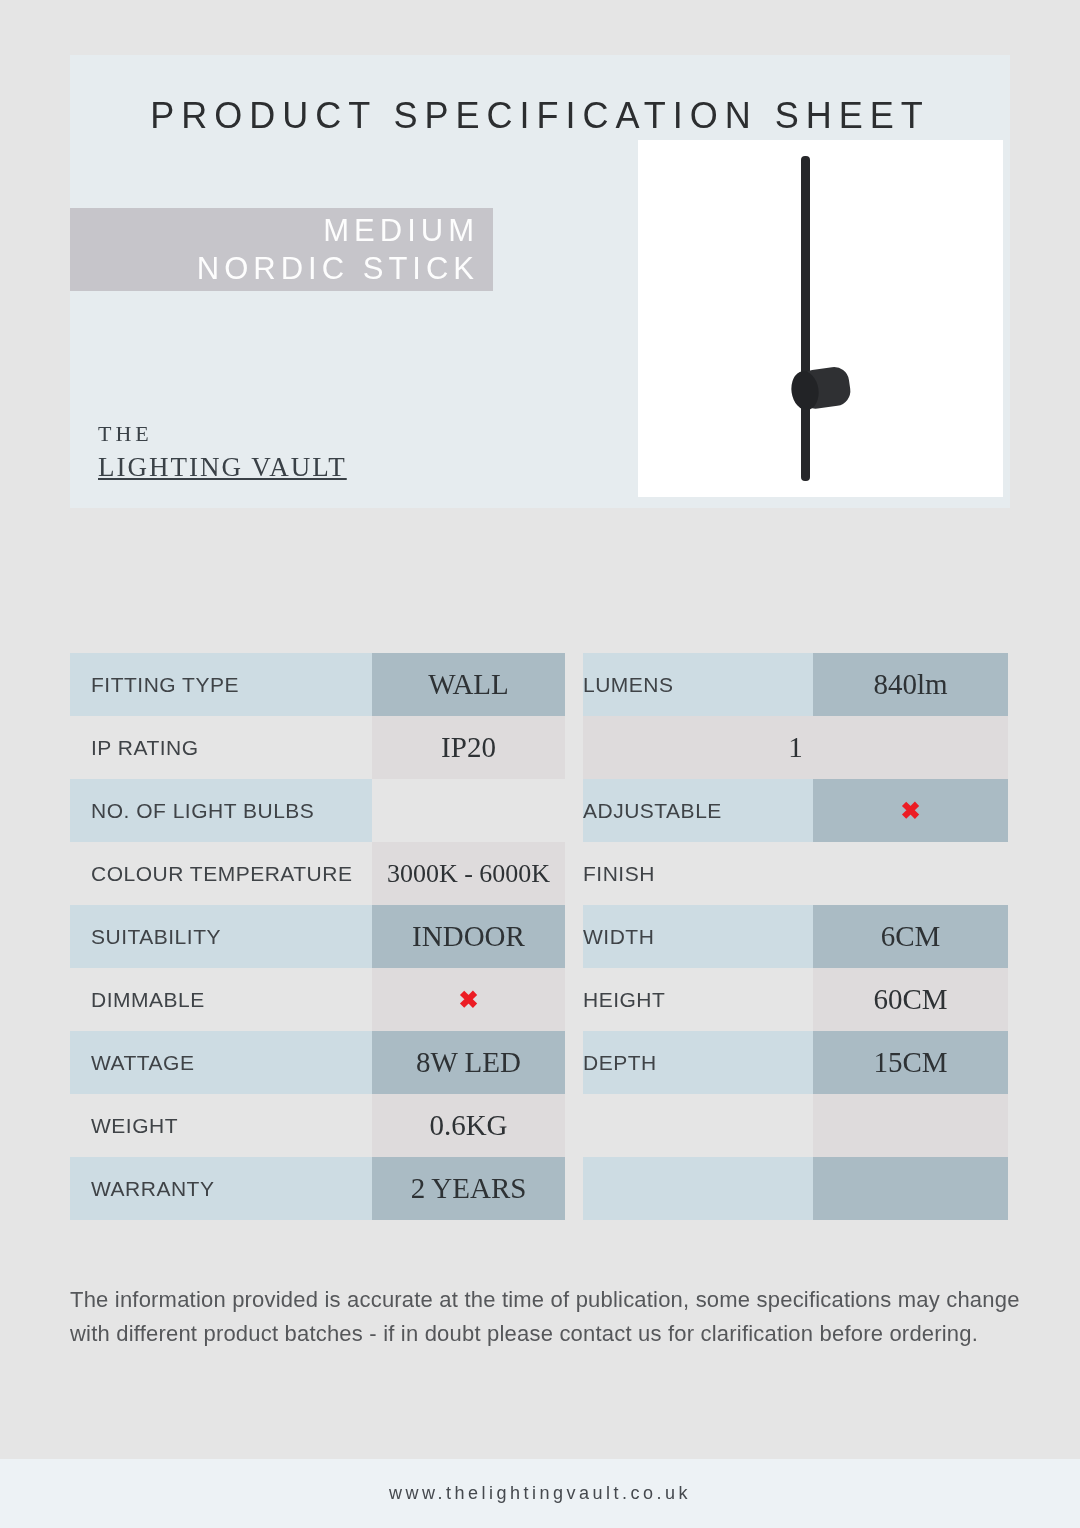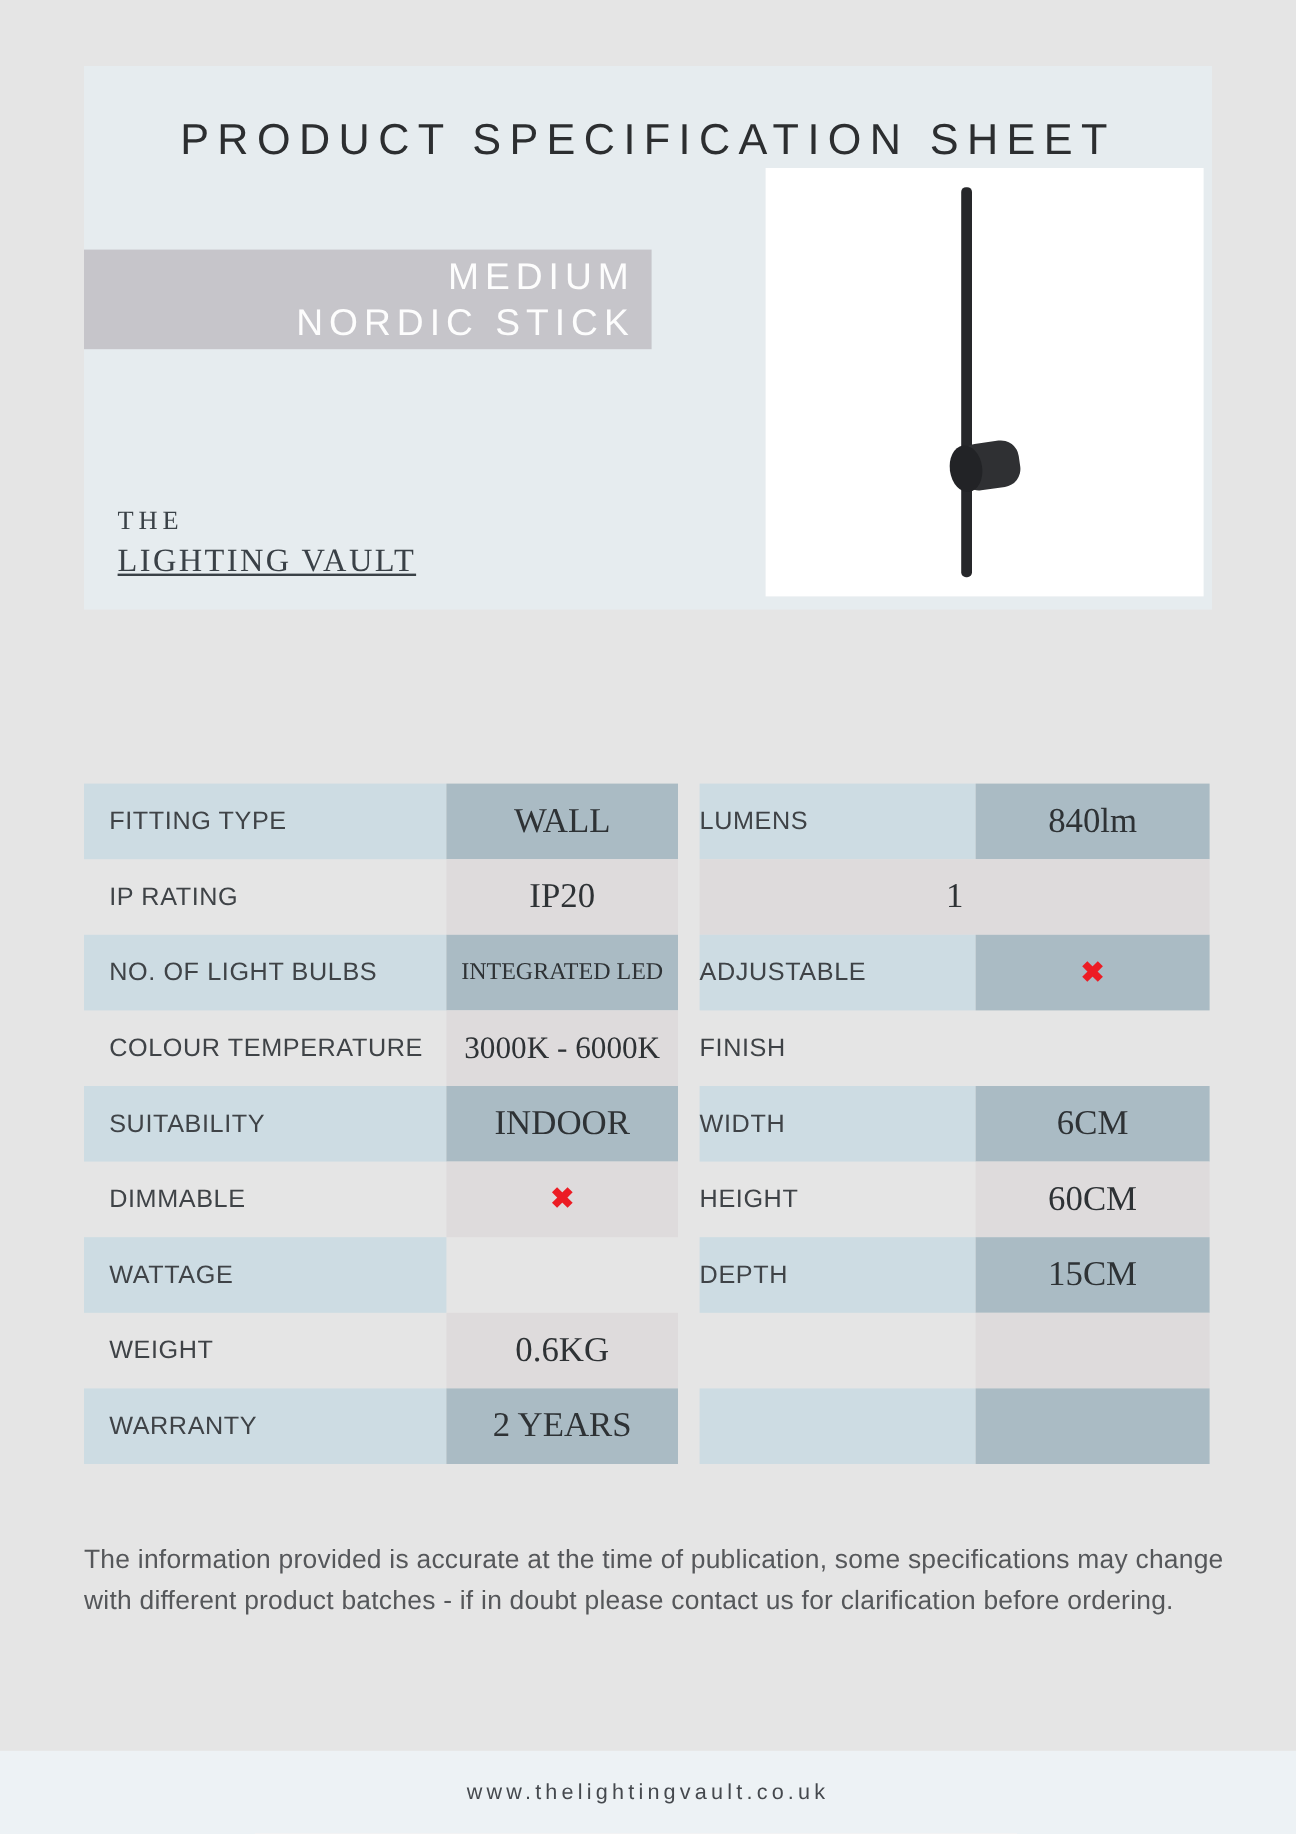--- a/index.html
+++ b/index.html
@@ -35,21 +35,21 @@
   .hero-title{
     position:absolute;top:40px;left:0;width:100%;
     text-align:center;
     font-size:36px;font-weight:500;
     letter-spacing:7px;
     color:var(--title-color);
     white-space:nowrap;
   }
   .name-box{
     position:absolute;left:0;top:153px;
-    width:473px;height:83px;
+    width:423px;height:83px;
     background:var(--name-box-bg);
     color:#fdfdfd;
     display:flex;flex-direction:column;justify-content:center;
     text-align:right;
     padding-right:14px;
     font-size:31px;font-weight:300;
     letter-spacing:5px;line-height:1.22;
     white-space:nowrap;
   }
   .brand{
@@ -146,38 +146,38 @@
       <div class="spec-row">
         <div class="cell label">FITTING TYPE</div>
         <div class="cell value">WALL</div>
       </div>
       <div class="spec-row">
         <div class="cell label">IP RATING</div>
         <div class="cell value">IP20</div>
       </div>
       <div class="spec-row">
         <div class="cell label">NO. OF LIGHT BULBS</div>
-        <div class="cell value sm">INTEGRATED LED</div>
       </div>
       <div class="spec-row">
         <div class="cell label">COLOUR TEMPERATURE</div>
         <div class="cell value md">3000K - 6000K</div>
       </div>
       <div class="spec-row">
         <div class="cell label">SUITABILITY</div>
         <div class="cell value">INDOOR</div>
       </div>
       <div class="spec-row">
         <div class="cell label">DIMMABLE</div>
         <div class="cell value">
           <span class="cross">✖</span>
         </div>
       </div>
       <div class="spec-row">
         <div class="cell label">WATTAGE</div>
+        <div class="cell value">8W LED</div>
       </div>
       <div class="spec-row">
         <div class="cell label">WEIGHT</div>
         <div class="cell value">0.6KG</div>
       </div>
       <div class="spec-row">
         <div class="cell label">WARRANTY</div>
         <div class="cell value">2 YEARS</div>
       </div>
     </div>

